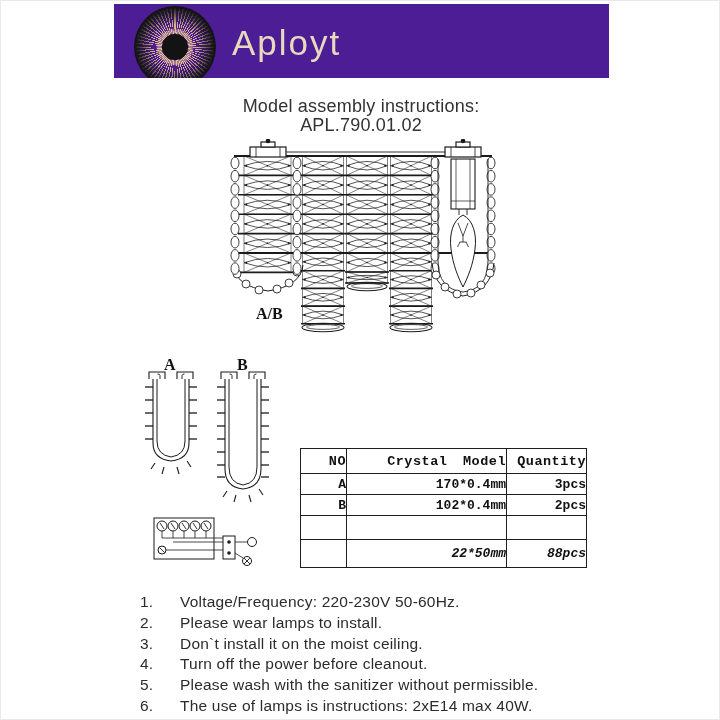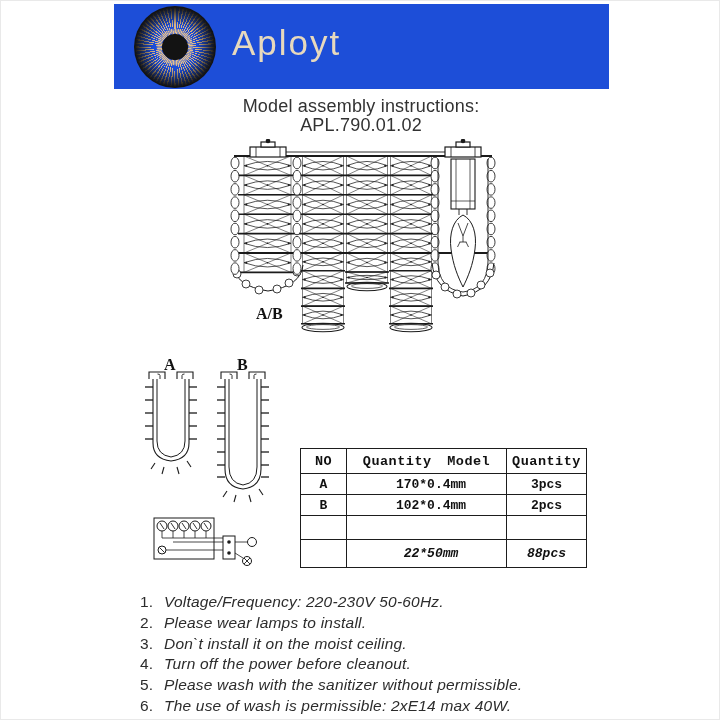--- a/index.html
+++ b/index.html
@@ -1,20 +1,20 @@
 <!DOCTYPE html>
 <html><head>
 <meta charset="utf-8">
 <style>
   html,body{margin:0;padding:0;background:#fff;}
   .page{position:relative;width:720px;height:720px;background:#ffffff;overflow:hidden;
         font-family:"Liberation Sans",sans-serif;box-sizing:border-box;border:1px solid #e9e9e9;}
 
   
-  .banner{position:absolute;left:113px;top:3px;width:495px;height:85px;background:#1d4ed8;overflow:hidden;}
+  .banner{position:absolute;left:113px;top:3px;width:495px;height:74px;background:#4c1d95;overflow:hidden;}
   .starburst{position:absolute;left:20px;top:2px;width:82px;height:82px;border-radius:50%;
     background:
       radial-gradient(circle, #131313 0 12.5px, rgba(19,19,19,0) 13.5px),
       radial-gradient(circle, rgba(0,0,0,0) 0 13px, rgba(236,200,150,.55) 14px 17px, rgba(0,0,0,0) 19px),
       radial-gradient(circle, rgba(19,19,19,0) 0 22px, #131313 40px),
       repeating-conic-gradient(#d9b486 0deg 2deg, rgba(19,19,19,0) 2deg 5.6deg);}
   .brand{position:absolute;left:118px;top:21px;font-size:35px;font-weight:300;color:#e7d9bd;
          letter-spacing:2px;line-height:1;}
   .fan{position:absolute;right:0;top:0;width:210px;height:85px;}
 
@@ -23,31 +23,31 @@
          font-size:18px;line-height:18.5px;color:#323232;letter-spacing:.2px;}
 
   
   .lamp-svg{position:absolute;left:225px;top:138px;}
   .ab-svg{position:absolute;left:140px;top:350px;}
   .wire-svg{position:absolute;left:148px;top:510px;}
 
   
   .parts{position:absolute;left:299px;top:447px;border-collapse:collapse;table-layout:fixed;}
   .parts td,.parts th{border:1.6px solid #1d1d1d;font-family:"Liberation Mono","DejaVu Sans Mono",monospace;
-      font-size:13px;font-weight:700;color:#111;padding:0;text-align:center;overflow:hidden;white-space:nowrap;}
+      font-size:13px;font-weight:700;color:#111;padding:0;text-align:right;overflow:hidden;white-space:nowrap;}
   .parts th{font-size:13.5px;letter-spacing:.5px;word-spacing:7px;}
-  .parts td.model{text-align:center;padding-left:9px;}
+  .parts td.model{text-align:right;padding-left:9px;}
   .parts tr.r-head{height:25px;} .parts tr.r-a{height:21px;} .parts tr.r-b{height:21px;}
   .parts tr.r-empty{height:24px;} .parts tr.r-last{height:28px;font-style:italic;}
 
   
   .instructions{position:absolute;left:139px;top:591px;width:470px;}
   .inst-row{display:flex;font-size:15.5px;line-height:20.8px;color:#2c2c2c;letter-spacing:.2px;}
   .inst-num{width:21px;flex:none;}
-  .inst-text{flex:1;margin-left:3px;font-style:italic;}
+  .inst-text{flex:1;margin-left:19px;}
 </style>
 </head>
 <body>
 
 <div class="page">
 
   <div class="banner">
     <div class="starburst"></div>
     <div class="brand">Aployt</div>
     <svg class="fan" id="fanSvg" viewBox="0 0 210 85">
@@ -440,21 +440,21 @@
 
   <table class="parts">
     <colgroup>
         <col style="width:46px">
         <col style="width:160px">
         <col style="width:80px">
       </colgroup>
     <tbody>
         <tr class="r-head">
       <th>NO</th>
-      <th>Quantity Model</th>
+      <th>Crystal Model</th>
       <th>Quantity</th>
     </tr>
     <tr class="r-a">
       <td>A</td>
       <td class="model">170*0.4mm</td>
       <td>3pcs</td>
     </tr>
     <tr class="r-b">
       <td>B</td>
       <td class="model">102*0.4mm</td>
@@ -489,17 +489,17 @@
     <div class="inst-row">
       <span class="inst-num">4.</span>
       <span class="inst-text">Turn off the power before cleanout.</span>
     </div>
     <div class="inst-row">
       <span class="inst-num">5.</span>
       <span class="inst-text">Please wash with the sanitizer without permissible.</span>
     </div>
     <div class="inst-row">
       <span class="inst-num">6.</span>
-      <span class="inst-text">The use of wash is permissible: 2xE14 max 40W.</span>
+      <span class="inst-text">The use of lamps is instructions: 2xE14 max 40W.</span>
     </div>
   </div>
 
 </div>
 
 </body></html>

